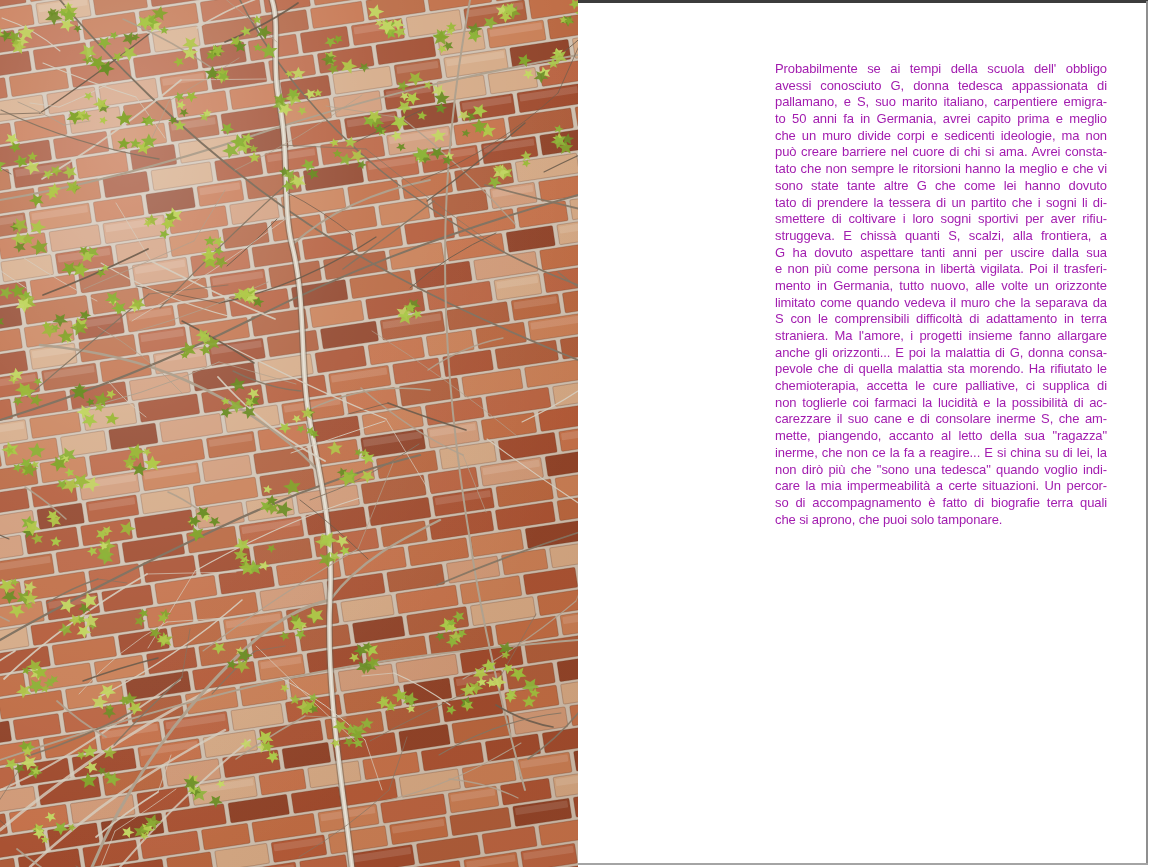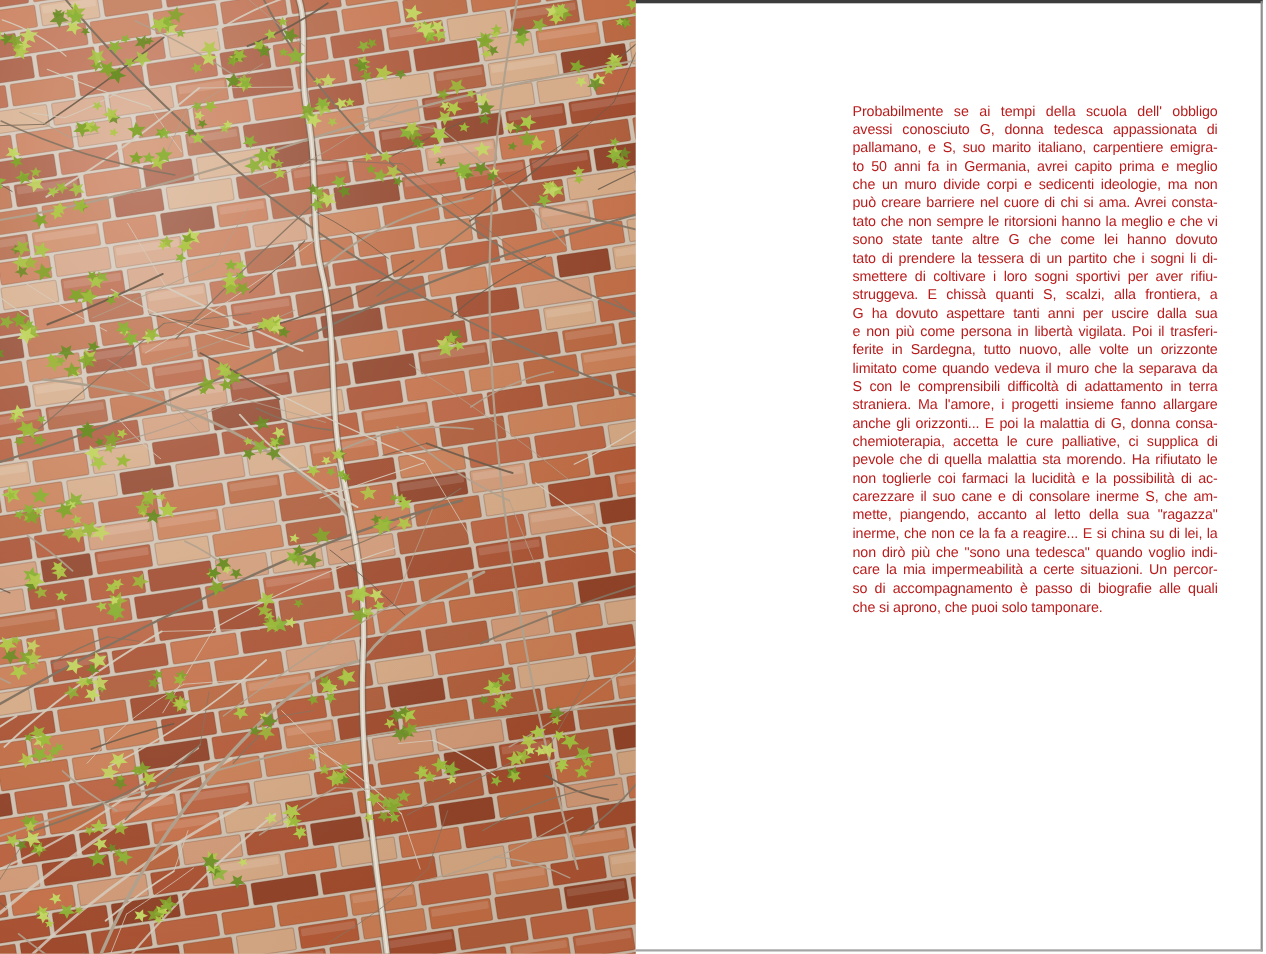--- a/index.html
+++ b/index.html
@@ -11,21 +11,21 @@
   .photo{
     position:absolute;left:0;top:0;width:578px;height:867px;margin:0;
     overflow:hidden;background:#c2713f;
   }
   .photo svg{display:block;}
   .text-page{
     position:absolute;left:578px;top:0;width:573px;height:867px;background:#ffffff;
   }
   .paragraph{
     position:absolute;left:197px;top:61px;width:332px;
-    font-size:13px;line-height:16.7px;letter-spacing:-0.1px;color:#b91c1c;margin-top:32px;
+    font-size:13px;line-height:16.7px;letter-spacing:-0.1px;color:#a21caf;
   }
   .tline{
     text-align:justify;text-align-last:justify;
     height:16.7px;overflow:hidden;white-space:normal;
   }
   .tline.last{text-align-last:left;}
   .edge{position:absolute;}
   .edge-top{left:578px;top:0;width:570px;height:3px;}
   .edge-right{left:1146px;top:1px;width:2px;height:864px;}
   .edge-bottom{left:578px;top:863px;width:570px;height:2px;}
@@ -1575,34 +1575,34 @@
         <div class="tline">to 50 anni fa in Germania, avrei capito prima e meglio</div>
         <div class="tline">che un muro divide corpi e sedicenti ideologie, ma non</div>
         <div class="tline">può creare barriere nel cuore di chi si ama. Avrei consta-</div>
         <div class="tline">tato che non sempre le ritorsioni hanno la meglio e che vi</div>
         <div class="tline">sono state tante altre G che come lei hanno dovuto</div>
         <div class="tline">tato di prendere la tessera di un partito che i sogni li di-</div>
         <div class="tline">smettere di coltivare i loro sogni sportivi per aver rifiu-</div>
         <div class="tline">struggeva. E chissà quanti S, scalzi, alla frontiera, a</div>
         <div class="tline">G ha dovuto aspettare tanti anni per uscire dalla sua</div>
         <div class="tline">e non più come persona in libertà vigilata. Poi il trasferi-</div>
-        <div class="tline">ferite in Sardegna, tutto nuovo, alle volte un orizzonte</div>
+        <div class="tline">mento in Germania, tutto nuovo, alle volte un orizzonte</div>
         <div class="tline">limitato come quando vedeva il muro che la separava da</div>
         <div class="tline">S con le comprensibili difficoltà di adattamento in terra</div>
         <div class="tline">straniera. Ma l'amore, i progetti insieme fanno allargare</div>
         <div class="tline">anche gli orizzonti... E poi la malattia di G, donna consa-</div>
+        <div class="tline">pevole che di quella malattia sta morendo. Ha rifiutato le</div>
         <div class="tline">chemioterapia, accetta le cure palliative, ci supplica di</div>
-        <div class="tline">pevole che di quella malattia sta morendo. Ha rifiutato le</div>
         <div class="tline">non toglierle coi farmaci la lucidità e la possibilità di ac-</div>
         <div class="tline">carezzare il suo cane e di consolare inerme S, che am-</div>
         <div class="tline">mette, piangendo, accanto al letto della sua "ragazza"</div>
         <div class="tline">inerme, che non ce la fa a reagire... E si china su di lei, la</div>
         <div class="tline">non dirò più che "sono una tedesca" quando voglio indi-</div>
         <div class="tline">care la mia impermeabilità a certe situazioni. Un percor-</div>
-        <div class="tline">so di accompagnamento è passo di biografie alle quali</div>
+        <div class="tline">so di accompagnamento è fatto di biografie terra quali</div>
         <div class="tline last">che si aprono, che puoi solo tamponare.</div>
       </div>
   </section>
 
   <div class="edge edge-top" style="background: rgb(60, 60, 60);"></div>
   <div class="edge edge-right" style="background: rgb(143, 143, 143);"></div>
   <div class="edge edge-bottom" style="background: rgb(164, 164, 164);"></div>
 
 </div>
 

